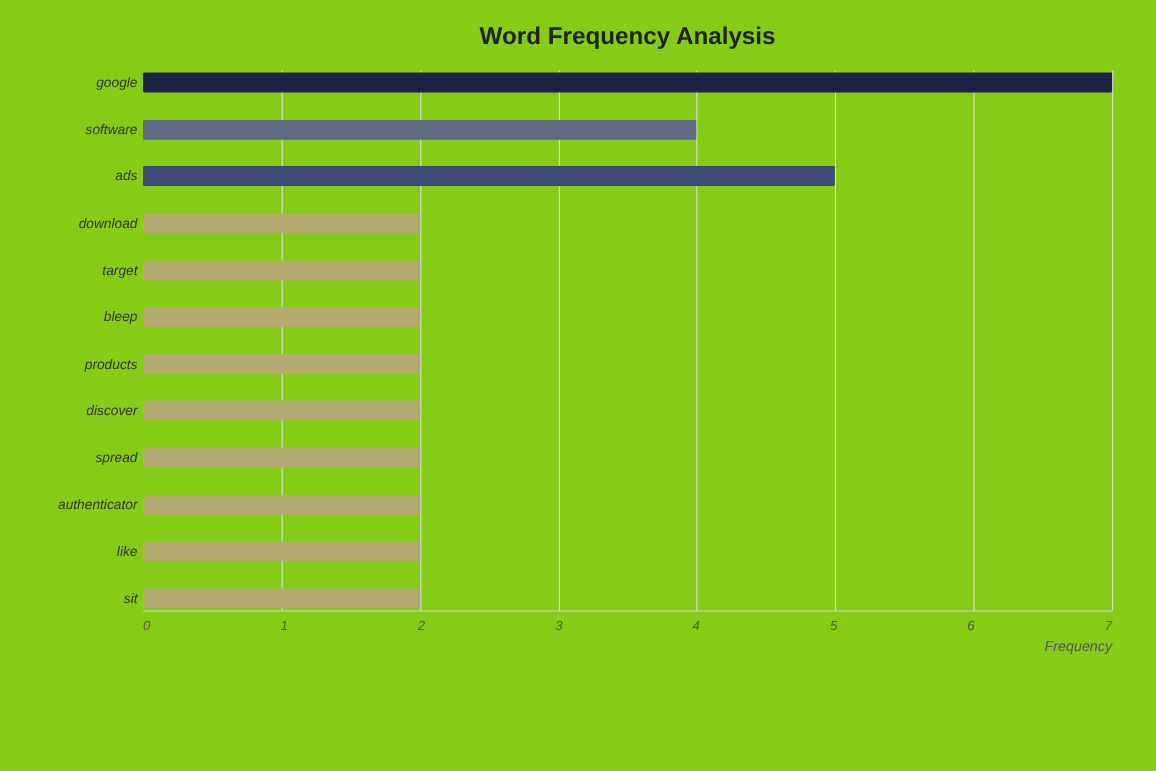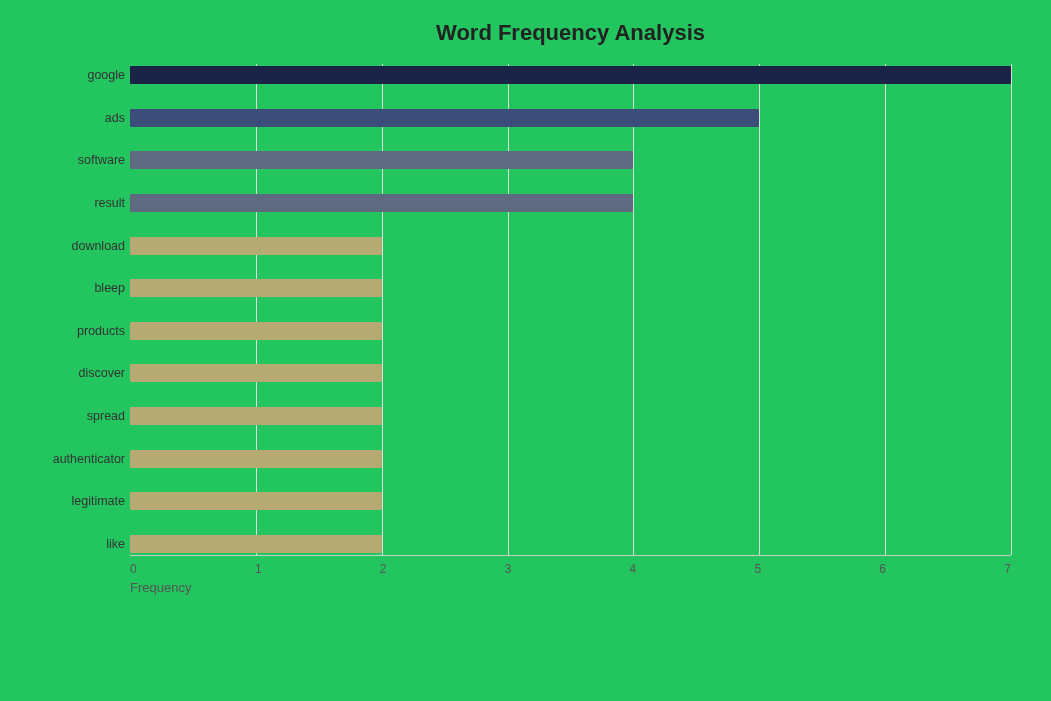--- a/index.html
+++ b/index.html
@@ -6,39 +6,40 @@
     body {
       background: #f5f5f5;
       font-family: Arial, sans-serif;
       width: 1051px;
       height: 701px;
       display: flex;
       align-items: center;
       justify-content: center;
     }
     .chart-container {
-      background: #22c55e;
+      background: #84cc16;
       width: 1051px;
       height: 701px;
       position: relative;
       padding: 20px 40px 80px 130px;
     }
     .chart-title {
       text-align: center;
       font-size: 22px;
       font-weight: bold;
       color: #222;
       margin-bottom: 18px;
       padding-left: 0;
       width: 100%;
     }
     .chart-area {
       position: relative;
       width: 100%;
       height: calc(100% - 60px);
+      font-style: italic;
     }
     .bars-container {
       position: absolute;
       top: 0;
       left: 0;
       right: 0;
       bottom: 50px;
       display: flex;
       flex-direction: column;
       justify-content: space-between;
@@ -78,21 +79,21 @@
       justify-content: space-between;
       padding-top: 6px;
       width: 100%;
     }
     .x-tick {
       font-size: 12px;
       color: #555;
       text-align: center;
     }
     .x-label {
-      text-align: left;
+      text-align: right;
       font-size: 13px;
       color: #555;
       margin-top: 4px;
     }
     .grid-lines {
       position: absolute;
       top: 0;
       left: 0;
       right: 0;
       bottom: 50px;
@@ -120,33 +121,33 @@
         <div class="grid-line" style="left: 71.4286%;"></div>
         <div class="grid-line" style="left: 85.7143%;"></div>
         <div class="grid-line" style="left: 100%;"></div>
       </div>
     <div class="bars-container" id="bars-container">
         <div class="bar-row">
           <span class="bar-label">google</span>
           <div class="bar" style="width: 100%; background-color: rgb(26, 36, 71);"></div>
         </div>
         <div class="bar-row">
+          <span class="bar-label">software</span>
+          <div class="bar" style="width: 57.1429%; background-color: rgb(94, 106, 128);"></div>
+        </div>
+        <div class="bar-row">
           <span class="bar-label">ads</span>
           <div class="bar" style="width: 71.4286%; background-color: rgb(61, 77, 122);"></div>
         </div>
         <div class="bar-row">
-          <span class="bar-label">software</span>
-          <div class="bar" style="width: 57.1429%; background-color: rgb(94, 106, 128);"></div>
+          <span class="bar-label">download</span>
+          <div class="bar" style="width: 28.5714%; background-color: rgb(181, 170, 114);"></div>
         </div>
         <div class="bar-row">
-          <span class="bar-label">result</span>
-          <div class="bar" style="width: 57.1429%; background-color: rgb(94, 106, 128);"></div>
-        </div>
-        <div class="bar-row">
-          <span class="bar-label">download</span>
+          <span class="bar-label">target</span>
           <div class="bar" style="width: 28.5714%; background-color: rgb(181, 170, 114);"></div>
         </div>
         <div class="bar-row">
           <span class="bar-label">bleep</span>
           <div class="bar" style="width: 28.5714%; background-color: rgb(181, 170, 114);"></div>
         </div>
         <div class="bar-row">
           <span class="bar-label">products</span>
           <div class="bar" style="width: 28.5714%; background-color: rgb(181, 170, 114);"></div>
         </div>
@@ -156,25 +157,25 @@
         </div>
         <div class="bar-row">
           <span class="bar-label">spread</span>
           <div class="bar" style="width: 28.5714%; background-color: rgb(181, 170, 114);"></div>
         </div>
         <div class="bar-row">
           <span class="bar-label">authenticator</span>
           <div class="bar" style="width: 28.5714%; background-color: rgb(181, 170, 114);"></div>
         </div>
         <div class="bar-row">
-          <span class="bar-label">legitimate</span>
+          <span class="bar-label">like</span>
           <div class="bar" style="width: 28.5714%; background-color: rgb(181, 170, 114);"></div>
         </div>
         <div class="bar-row">
-          <span class="bar-label">like</span>
+          <span class="bar-label">sit</span>
           <div class="bar" style="width: 28.5714%; background-color: rgb(181, 170, 114);"></div>
         </div>
       </div>
     <div class="x-axis">
       <div class="x-axis-line"></div>
       <div class="x-ticks" id="x-ticks">
           <span class="x-tick">0</span>
           <span class="x-tick">1</span>
           <span class="x-tick">2</span>
           <span class="x-tick">3</span>

